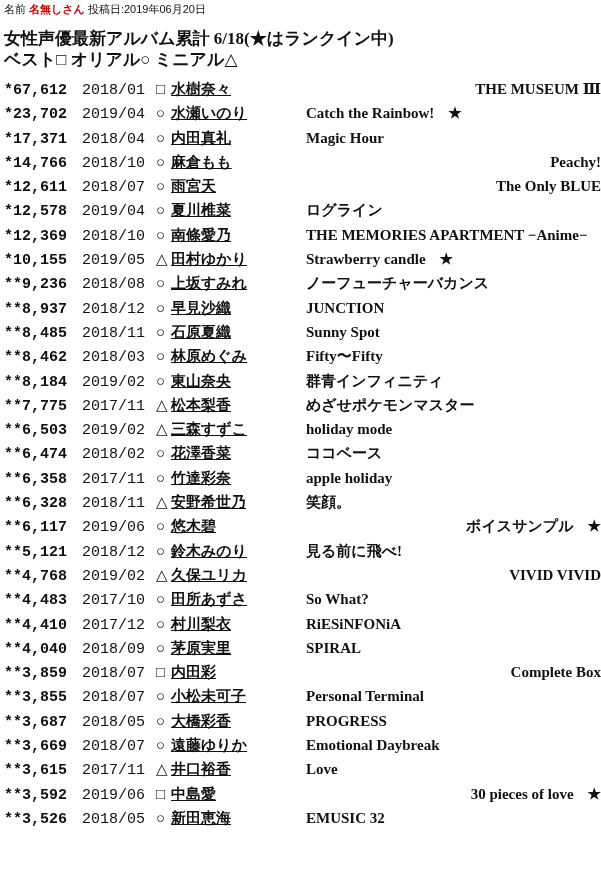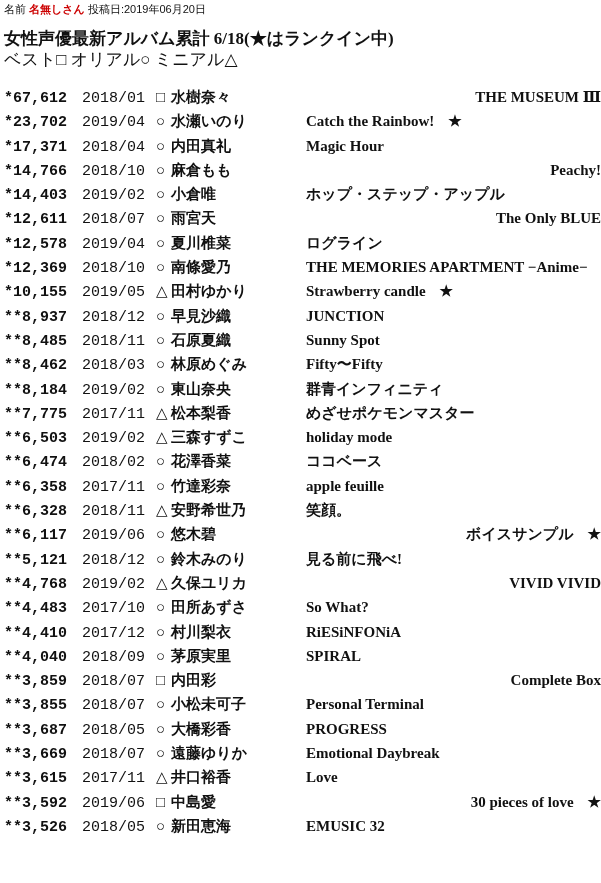--- a/index.html
+++ b/index.html
@@ -36,22 +36,22 @@
     font-size: 17px;
     line-height: 21px;
     font-weight: bold;
     letter-spacing: 0px;
     margin-top: 12px;
     white-space: nowrap;
   }
   .legend {
     font-size: 17px;
     line-height: 21px;
-    font-weight: normal;
-    margin-bottom: 16px;
+    font-weight: bold;
+    margin-bottom: 8px;
     white-space: nowrap;
   }
 
   table.chart {
     border-collapse: collapse;
     width: 100%;
     table-layout: fixed;
   }
   table.chart td {
     font-size: 15px;
@@ -69,20 +69,21 @@
     font-weight: bold;
   }
   td.c-date {
     width: 74px;
     font-family: "Liberation Mono", "DejaVu Sans Mono", monospace;
     font-size: 14px;
   }
   td.c-artist {
     width: 150px;
     font-weight: bold;
+    text-decoration: underline;
   }
   td.c-artist .mark {
     display: inline-block;
     width: 15px;
     font-weight: normal;
   }
   td.c-title {
     width: auto;
     font-weight: bold;
     position: relative;
@@ -131,26 +132,20 @@
           <td class="c-artist"><span class="mark">○</span><span>内田真礼</span></td>
           <td class="c-title"><span class="ttl">Magic Hour</span></td>
         </tr>
         <tr>
           <td class="c-sales">*14,766</td>
           <td class="c-date">2018/10</td>
           <td class="c-artist"><span class="mark">○</span><span>麻倉もも</span></td>
           <td class="c-title indent-1"><span class="ttl">Peachy!</span></td>
         </tr>
         <tr>
-          <td class="c-sales">*14,403</td>
-          <td class="c-date">2019/02</td>
-          <td class="c-artist"><span class="mark">○</span><span>小倉唯</span></td>
-          <td class="c-title"><span class="ttl">ホップ・ステップ・アップル</span></td>
-        </tr>
-        <tr>
           <td class="c-sales">*12,611</td>
           <td class="c-date">2018/07</td>
           <td class="c-artist"><span class="mark">○</span><span>雨宮天</span></td>
           <td class="c-title indent-1"><span class="ttl">The Only BLUE</span></td>
         </tr>
         <tr>
           <td class="c-sales">*12,578</td>
           <td class="c-date">2019/04</td>
           <td class="c-artist"><span class="mark">○</span><span>夏川椎菜</span></td>
           <td class="c-title"><span class="ttl">ログライン</span></td>
@@ -161,20 +156,26 @@
           <td class="c-artist"><span class="mark">○</span><span>南條愛乃</span></td>
           <td class="c-title"><span class="ttl">THE MEMORIES APARTMENT −Anime−</span></td>
         </tr>
         <tr>
           <td class="c-sales">*10,155</td>
           <td class="c-date">2019/05</td>
           <td class="c-artist"><span class="mark">△</span><span>田村ゆかり</span></td>
           <td class="c-title"><span class="ttl">Strawberry candle</span><span class="star">★</span></td>
         </tr>
         <tr>
+          <td class="c-sales">**9,236</td>
+          <td class="c-date">2018/08</td>
+          <td class="c-artist"><span class="mark">○</span><span>上坂すみれ</span></td>
+          <td class="c-title"><span class="ttl">ノーフューチャーバカンス</span></td>
+        </tr>
+        <tr>
           <td class="c-sales">**8,937</td>
           <td class="c-date">2018/12</td>
           <td class="c-artist"><span class="mark">○</span><span>早見沙織</span></td>
           <td class="c-title"><span class="ttl">JUNCTION</span></td>
         </tr>
         <tr>
           <td class="c-sales">**8,485</td>
           <td class="c-date">2018/11</td>
           <td class="c-artist"><span class="mark">○</span><span>石原夏織</span></td>
           <td class="c-title"><span class="ttl">Sunny Spot</span></td>
@@ -206,21 +207,21 @@
         <tr>
           <td class="c-sales">**6,474</td>
           <td class="c-date">2018/02</td>
           <td class="c-artist"><span class="mark">○</span><span>花澤香菜</span></td>
           <td class="c-title"><span class="ttl">ココベース</span></td>
         </tr>
         <tr>
           <td class="c-sales">**6,358</td>
           <td class="c-date">2017/11</td>
           <td class="c-artist"><span class="mark">○</span><span>竹達彩奈</span></td>
-          <td class="c-title"><span class="ttl">apple feuille</span></td>
+          <td class="c-title"><span class="ttl">apple holiday</span></td>
         </tr>
         <tr>
           <td class="c-sales">**6,328</td>
           <td class="c-date">2018/11</td>
           <td class="c-artist"><span class="mark">△</span><span>安野希世乃</span></td>
           <td class="c-title"><span class="ttl">笑顔。</span></td>
         </tr>
         <tr>
           <td class="c-sales">**6,117</td>
           <td class="c-date">2019/06</td>

